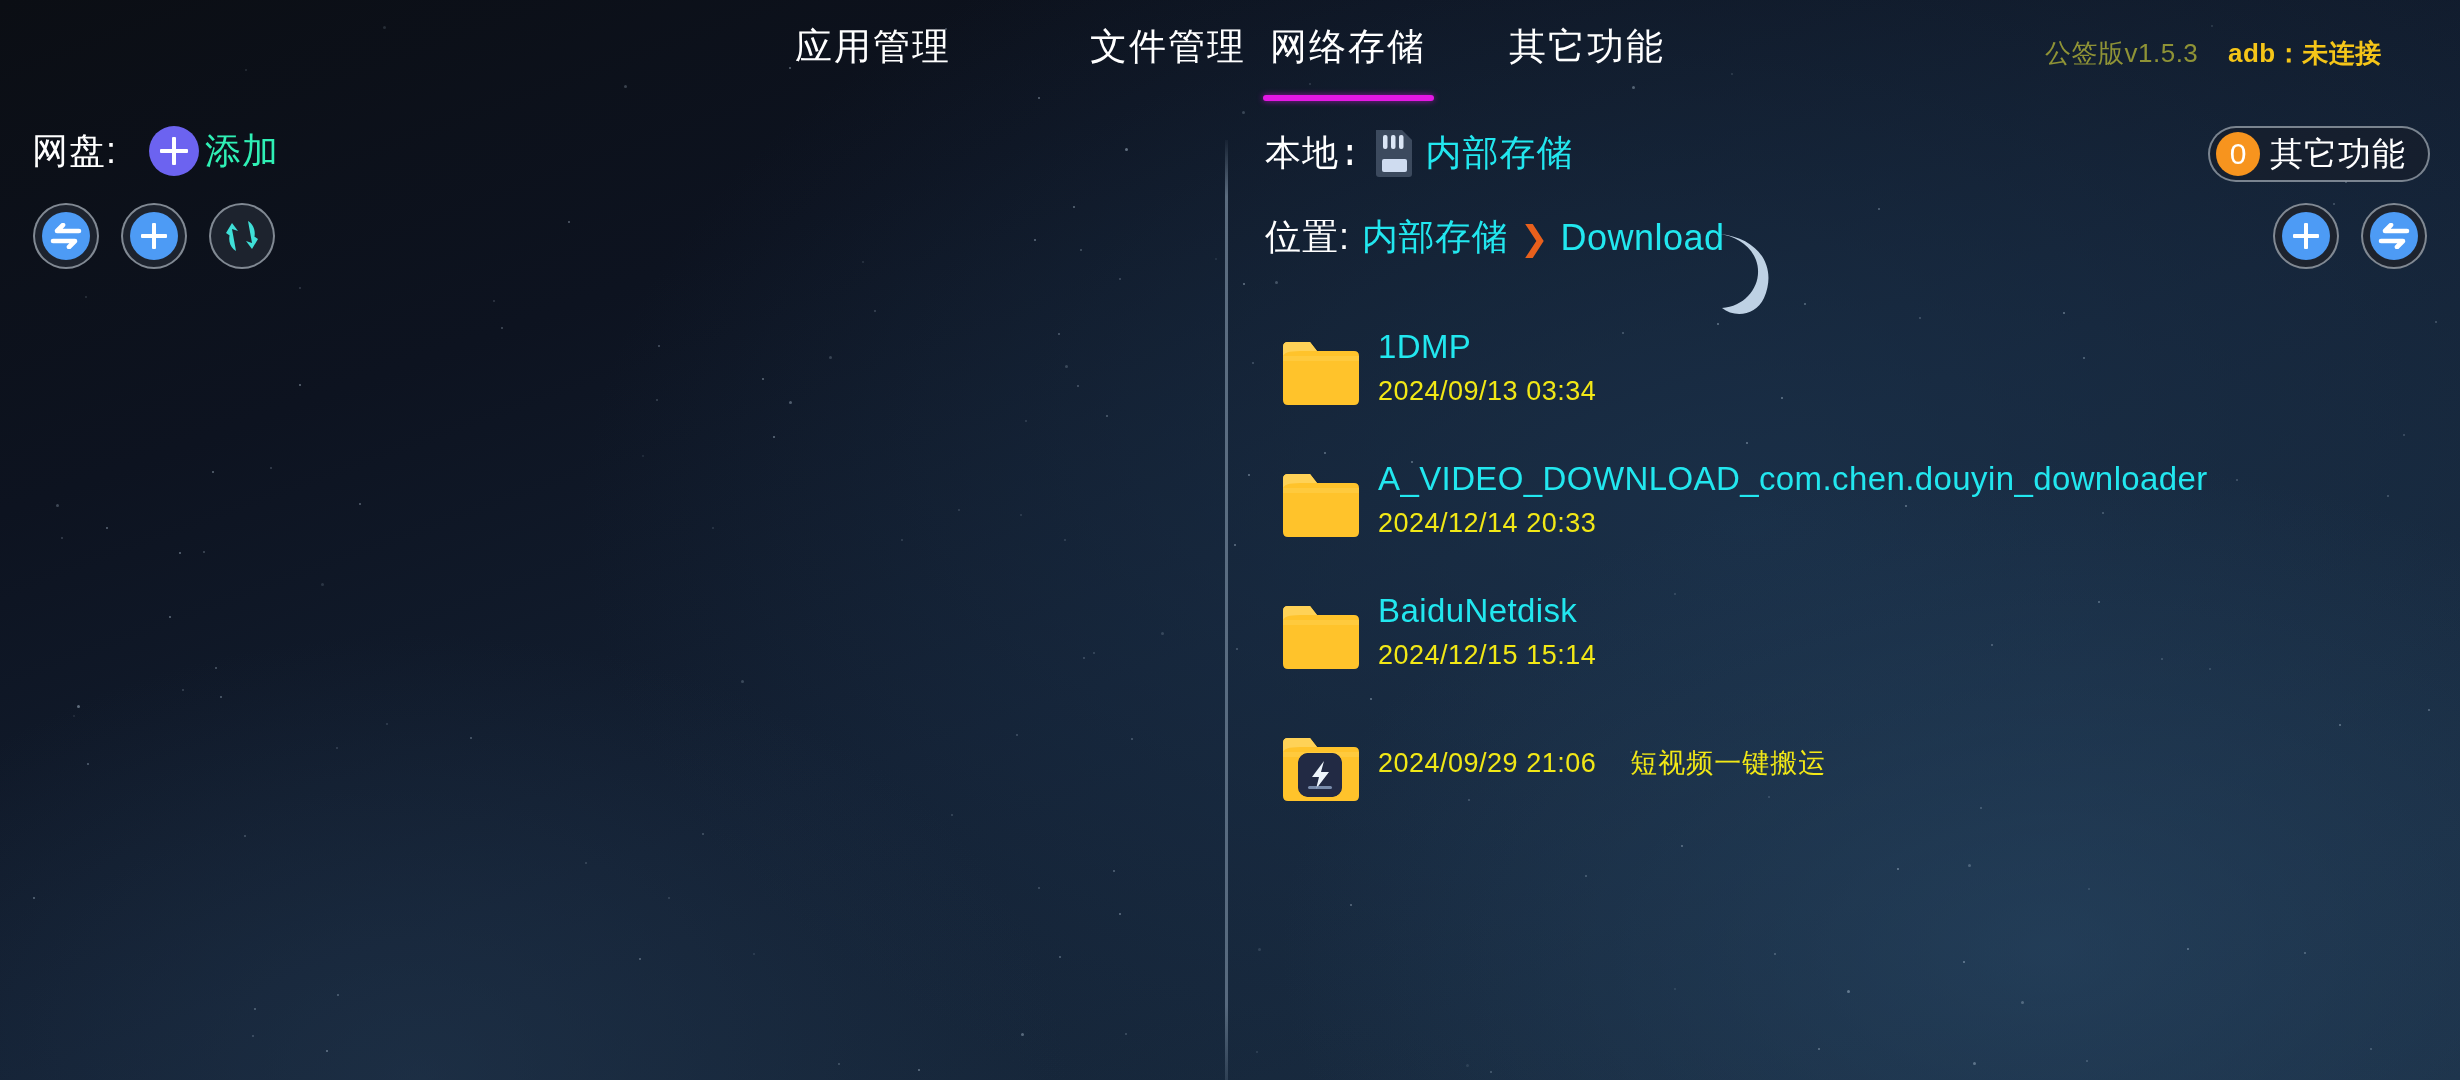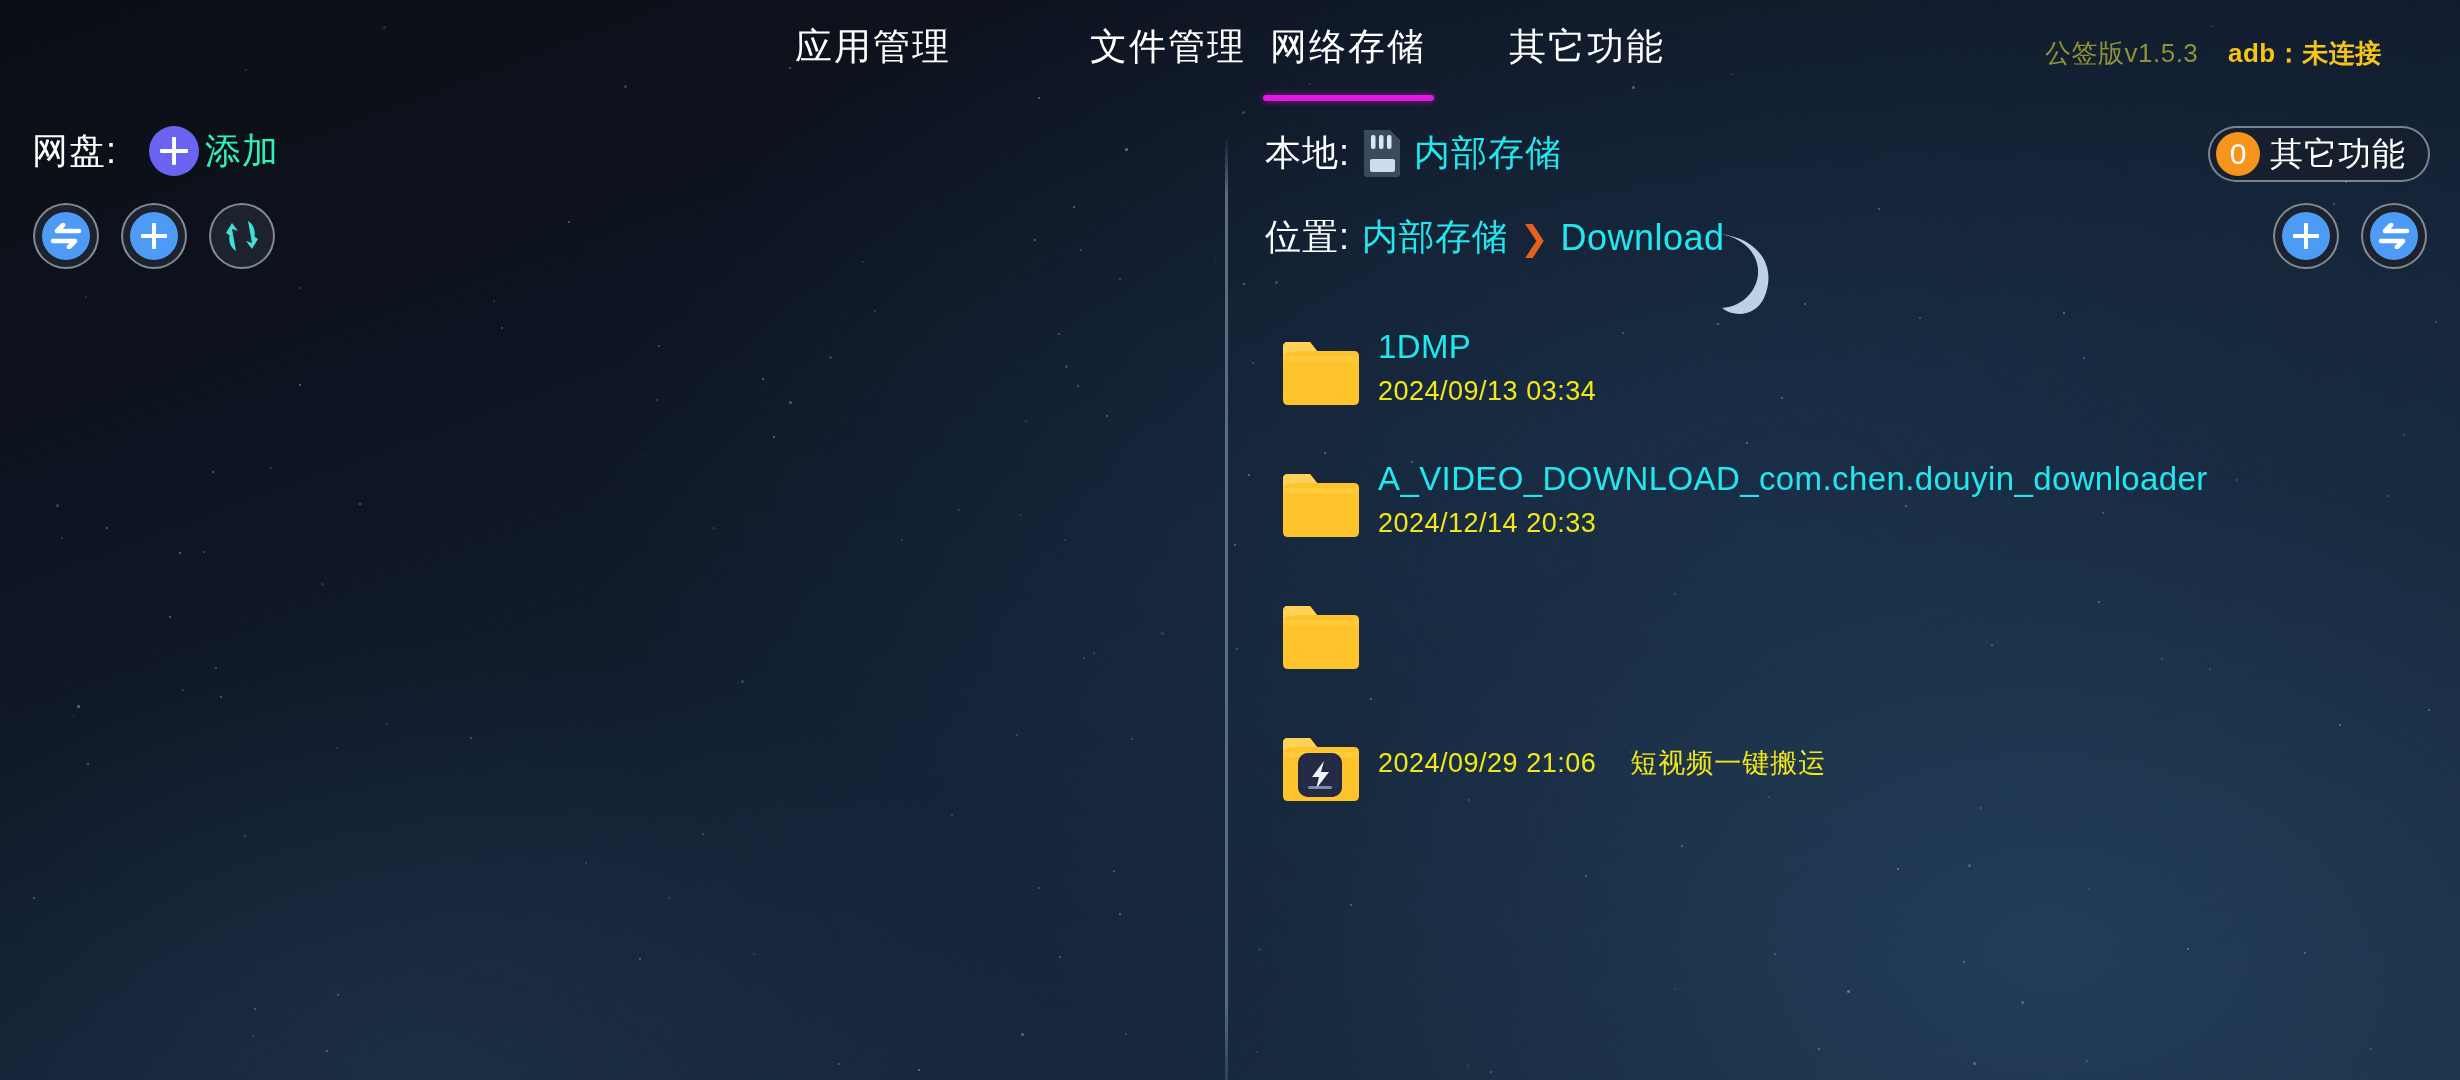--- a/index.html
+++ b/index.html
@@ -173,21 +173,21 @@
 
   
   .local-row {
     position: absolute;
     left: 1265px;
     top: 128px;
     display: flex;
     align-items: center;
     gap: 10px;
   }
-  .local-label { font-size: 36px; color: #ffffff; letter-spacing: 1px; white-space: nowrap; }
+  .local-label { font-size: 36px; color: #ffffff; letter-spacing: 1px; white-space: nowrap; font-family: Liberation Mono, monospace; }
   .sdcard-icon { width: 44px; height: 50px; flex: 0 0 auto; }
   .local-value {
     font-size: 36px;
     color: #22e7ef;
     letter-spacing: 1px;
     white-space: nowrap;
     cursor: pointer;
   }
 
   .path-row {
@@ -609,20 +609,26 @@
         </div>
       </div>
       <div class="file-row">
         <div class="folder-wrap">
     <svg class="folder" viewBox="0 0 82 72" aria-hidden="true">
       <path d="M3 10 Q3 5 8 5 H30 L37 14 H74 Q79 14 79 19 V63 Q79 68 74 68 H8 Q3 68 3 63 Z" fill="#ffc32b"></path>
       <path d="M3 10 Q3 5 8 5 H30 L37 14 H20 Q3 14 3 20 Z" fill="#ffd257"></path>
       <path d="M3 19 H79 V24 H3 Z" fill="#ffcf4d" opacity=".55"></path>
     </svg>
         </div>
+        <div class="file-meta">
+          <div class="file-name">BaiduNetdisk</div>
+          <div class="file-sub">
+            <span class="file-date">2024/12/15 15:14</span>
+          </div>
+        </div>
       </div>
       <div class="file-row">
         <div class="folder-wrap">
     <svg class="folder" viewBox="0 0 82 72" aria-hidden="true">
       <path d="M3 10 Q3 5 8 5 H30 L37 14 H74 Q79 14 79 19 V63 Q79 68 74 68 H8 Q3 68 3 63 Z" fill="#ffc32b"></path>
       <path d="M3 10 Q3 5 8 5 H30 L37 14 H20 Q3 14 3 20 Z" fill="#ffd257"></path>
       <path d="M3 19 H79 V24 H3 Z" fill="#ffcf4d" opacity=".55"></path>
     </svg>
           <div class="app-badge">
     <svg width="44" height="44" viewBox="0 0 44 44" aria-hidden="true">

